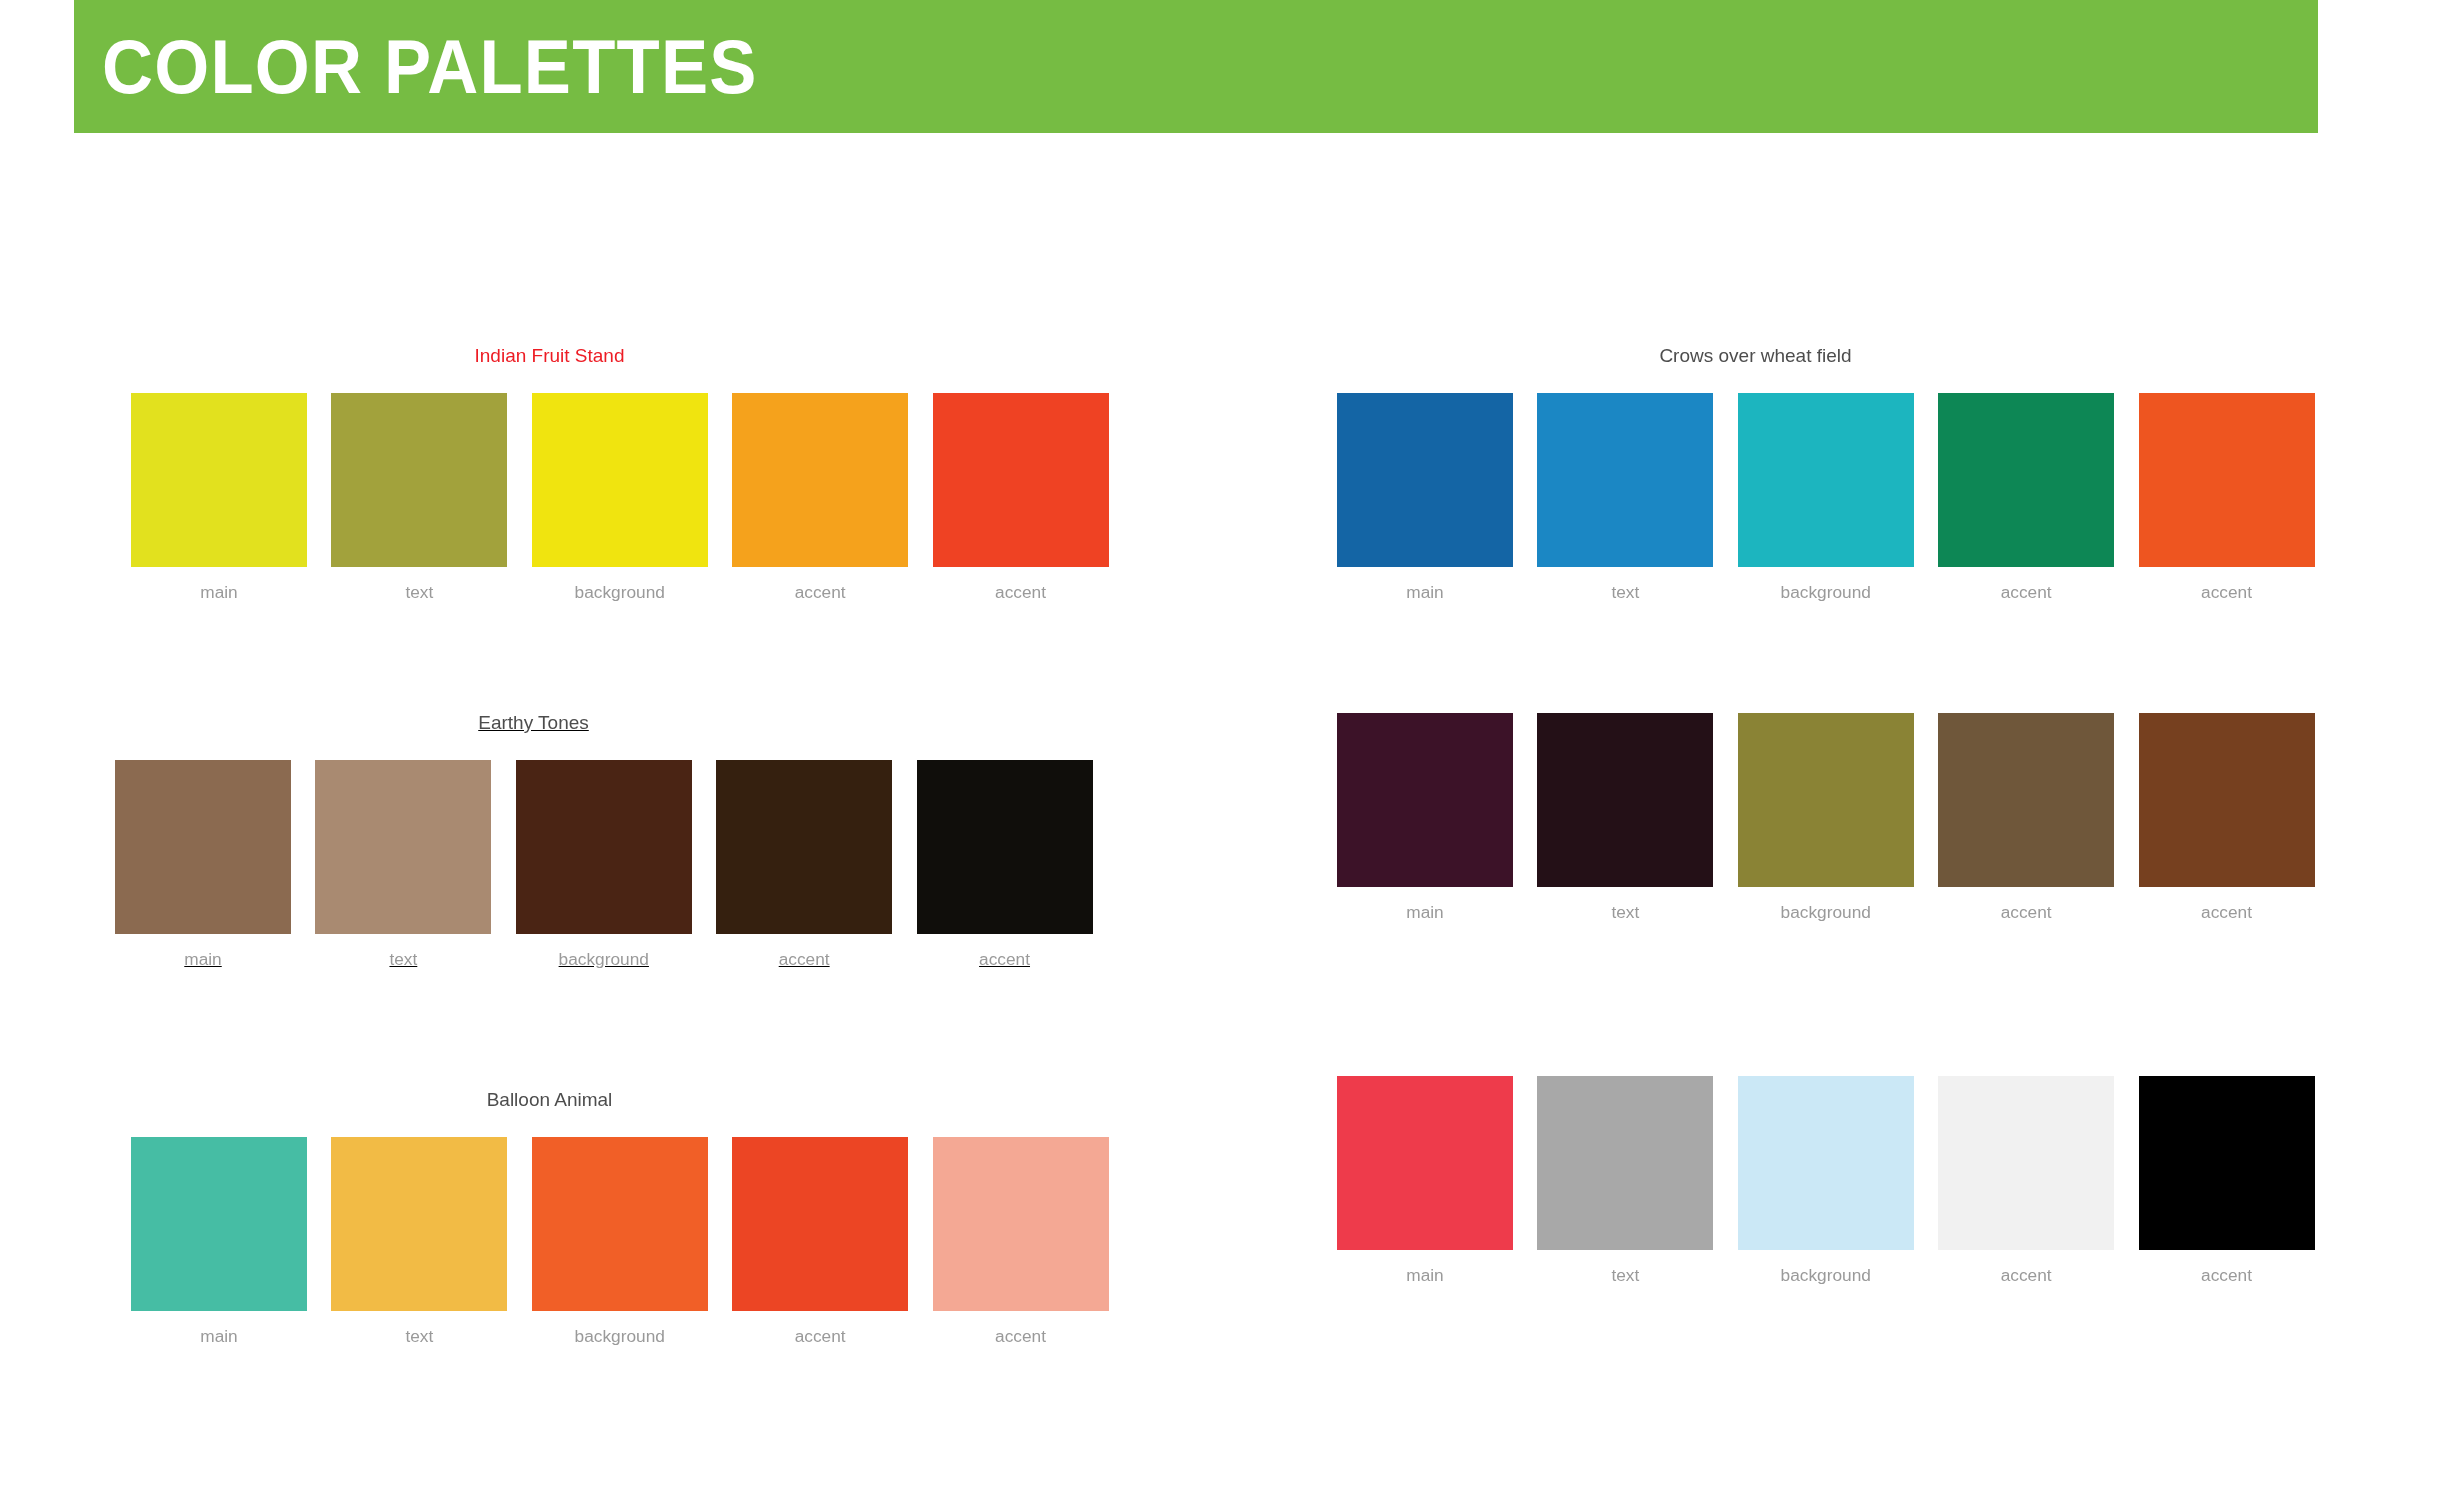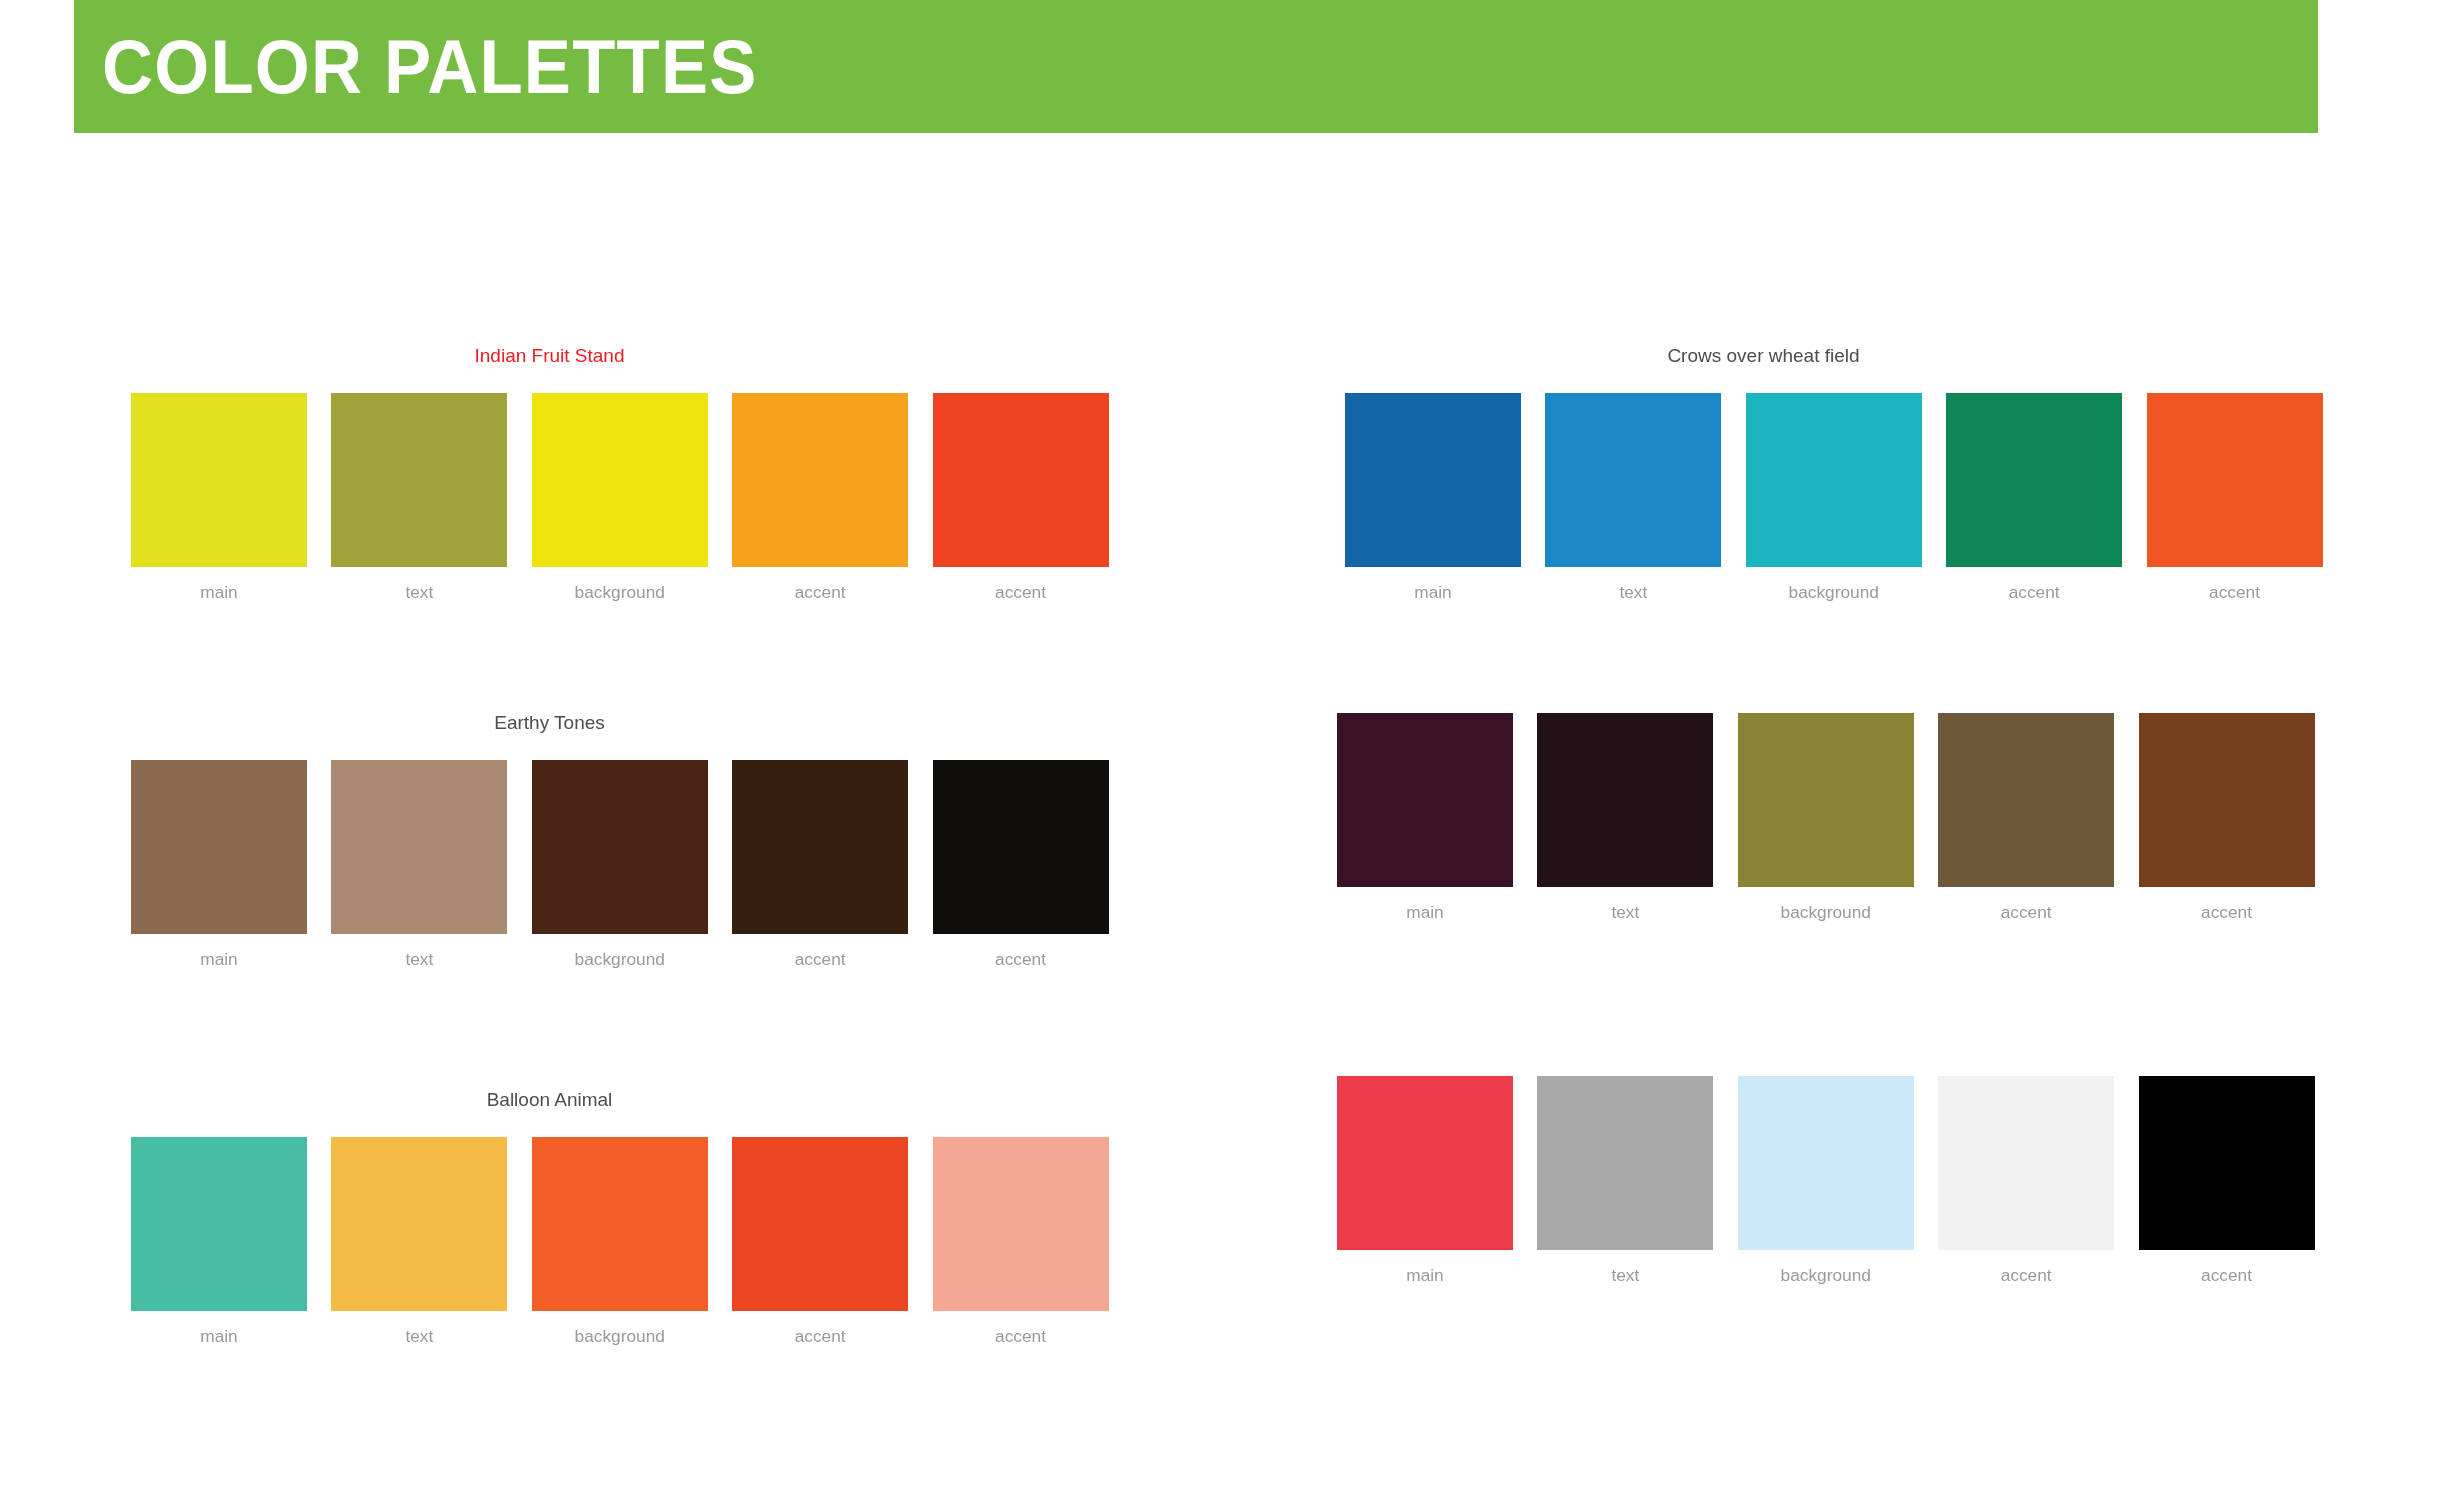--- a/index.html
+++ b/index.html
@@ -113,21 +113,21 @@
         <div class="swatch-cell">
           <div class="swatch-chip" style="background: rgb(245, 162, 28);"></div>
           <div class="swatch-label">accent</div>
         </div>
         <div class="swatch-cell">
           <div class="swatch-chip" style="background: rgb(239, 66, 35);"></div>
           <div class="swatch-label">accent</div>
         </div>
       </div>
     </div>
-    <div class="palette-block" style="left: 1337px; top: 346px; margin-left: 8px;">
+    <div class="palette-block" style="left: 1337px; top: 346px;">
       <div class="palette-title">Crows over wheat field</div>
       <div class="swatch-row">
         <div class="swatch-cell">
           <div class="swatch-chip" style="background: rgb(20, 101, 165);"></div>
           <div class="swatch-label">main</div>
         </div>
         <div class="swatch-cell">
           <div class="swatch-chip" style="background: rgb(27, 135, 196);"></div>
           <div class="swatch-label">text</div>
         </div>
@@ -138,21 +138,21 @@
         <div class="swatch-cell">
           <div class="swatch-chip" style="background: rgb(13, 135, 85);"></div>
           <div class="swatch-label">accent</div>
         </div>
         <div class="swatch-cell">
           <div class="swatch-chip" style="background: rgb(238, 85, 32);"></div>
           <div class="swatch-label">accent</div>
         </div>
       </div>
     </div>
-    <div class="palette-block" style="left: 131px; top: 713px;">
+    <div class="palette-block" style="left: 115px; top: 713px; text-decoration: underline;">
       <div class="palette-title">Earthy Tones</div>
       <div class="swatch-row">
         <div class="swatch-cell">
           <div class="swatch-chip" style="background: rgb(139, 106, 80);"></div>
           <div class="swatch-label">main</div>
         </div>
         <div class="swatch-cell">
           <div class="swatch-chip" style="background: rgb(169, 138, 113);"></div>
           <div class="swatch-label">text</div>
         </div>

